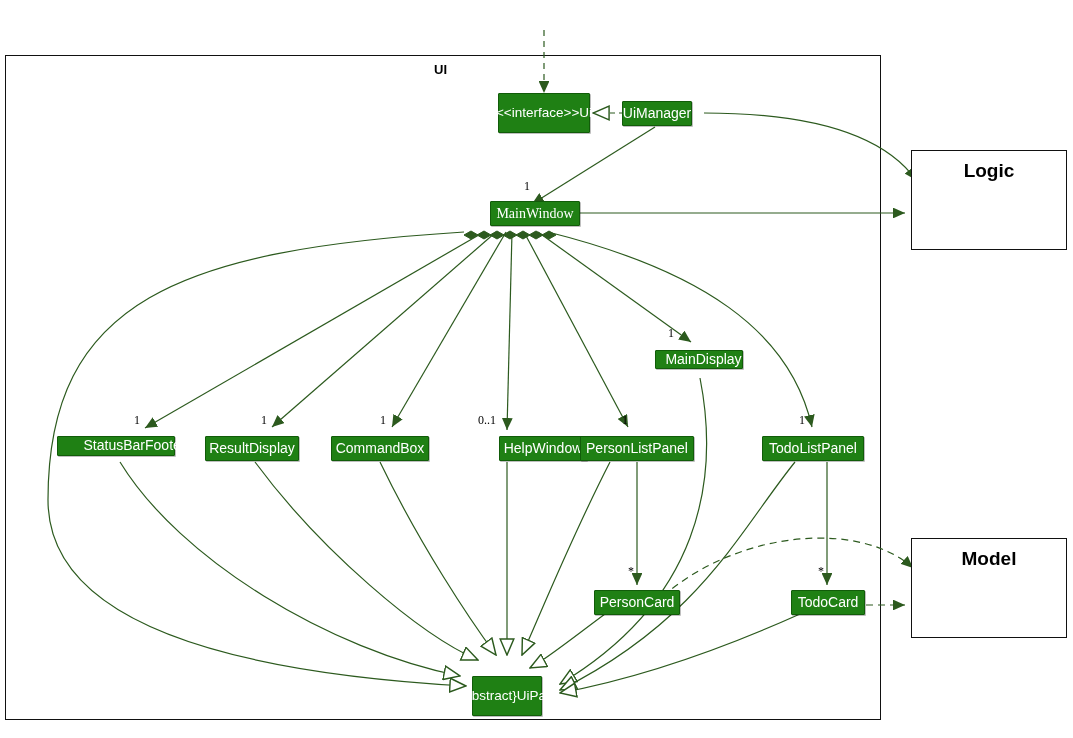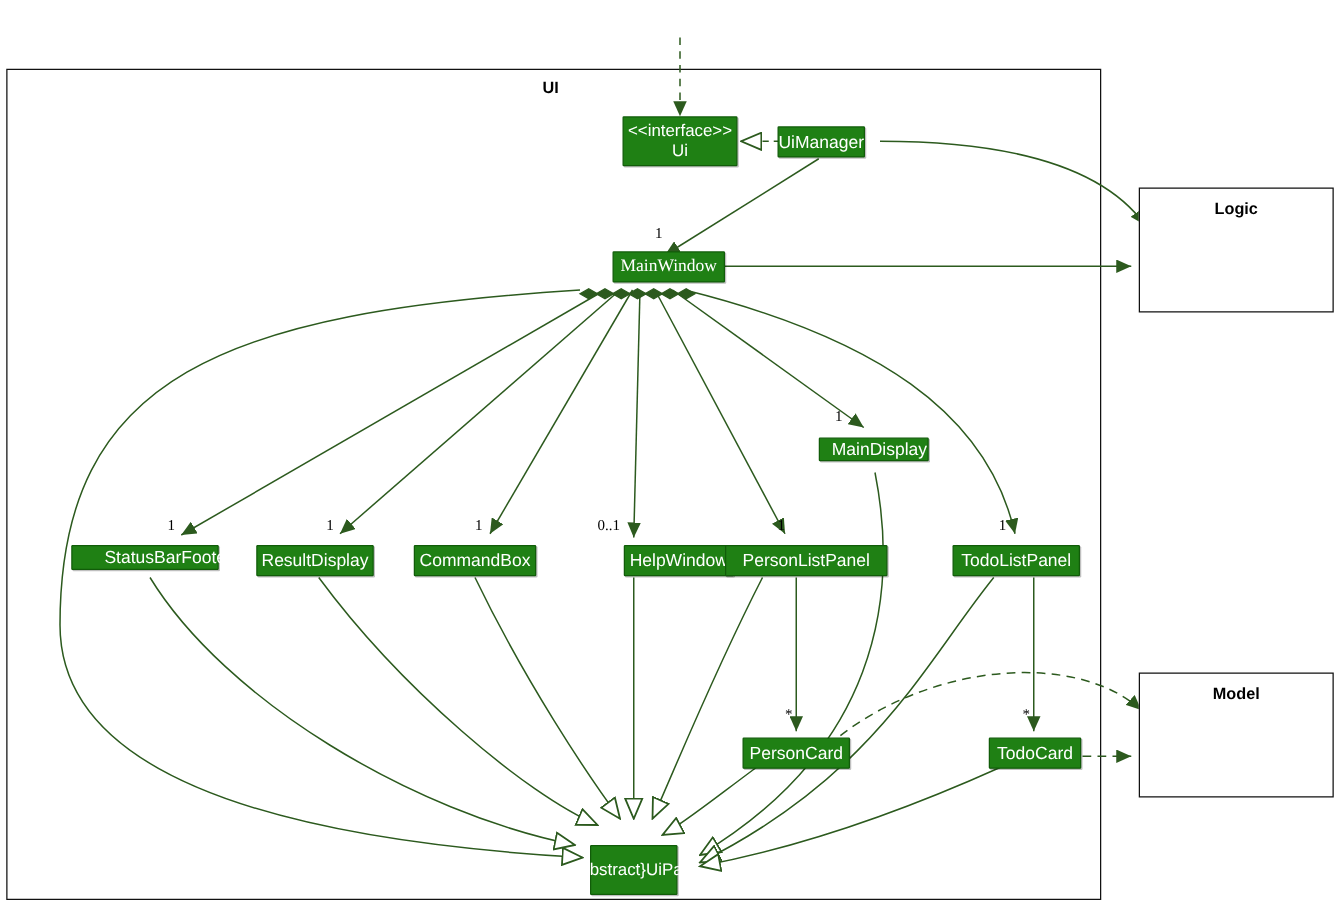--- a/index.html
+++ b/index.html
@@ -5,21 +5,21 @@
   html,body{margin:0;padding:0;background:#ffffff;}
   body{width:1073px;height:738px;position:relative;overflow:hidden;
        font-family:"Liberation Sans","DejaVu Sans",sans-serif;}
   #diagram{position:absolute;left:0;top:0;width:1073px;height:738px;}
   .node{position:absolute;box-sizing:border-box;display:flex;align-items:center;
         justify-content:center;text-align:center;line-height:1.12;}
   .cls{background:#1f8014;border:1px solid #115c09;color:#ffffff;font-size:14px;
        padding:2px 7px;border-radius:1px;
        box-shadow:1px 1px 0 rgba(0,0,0,0.25);white-space:nowrap;}
   .cls.two-line{font-size:13.5px;line-height:1.15;}
-  .pkg{background:#ffffff;border:1px solid #111111;color:#000000;font-size:13px;
+  .pkg{background:#ffffff;border:1px solid #111111;color:#000000;font-size:19px;
        font-weight:bold;align-items:flex-start;padding-top:9px;}
   .frame{position:absolute;background:transparent;border:1px solid #111111;box-sizing:border-box;}
   .frame-title{position:absolute;font-size:13px;font-weight:bold;color:#000;}
   .mult{position:absolute;font-size:12px;color:#000;font-family:"Liberation Serif","DejaVu Serif",serif;}
   svg{position:absolute;left:0;top:0;pointer-events:none;}
 </style>
 </head>
 <body>
 
 <div id="diagram">
@@ -92,21 +92,21 @@
   </svg>
 
   <div class="node pkg" style="left:911px;top:150px;width:156px;height:100px;">
     <span>Logic</span>
   </div>
 
   <div class="node pkg" style="left:911px;top:538px;width:156px;height:100px;">
     <span>Model</span>
   </div>
 
-  <div class="node cls two-line" style="left:498px;top:93px;width:92px;height:40px;flex-direction:column;">
+  <div class="node cls two-line" style="left:498px;top:93px;width:92px;height:40px;">
     <span>&lt;&lt;interface&gt;&gt;</span>
     <span>Ui</span>
   </div>
 
   <div class="node cls" style="left:622px;top:101px;width:70px;height:25px;">
     <span>UiManager</span>
   </div>
 
   <div class="node cls" style="left:490px;top:201px;width:90px;height:25px;font-family:Liberation Serif, serif;">
     <span>MainWindow</span>
@@ -125,21 +125,21 @@
   </div>
 
   <div class="node cls" style="left:331px;top:436px;width:98px;height:25px;">
     <span>CommandBox</span>
   </div>
 
   <div class="node cls" style="left:463px;top:436px;width:88px;height:25px;margin-left:36px;">
     <span>HelpWindow</span>
   </div>
 
-  <div class="node cls" style="left:580px;top:436px;width:130px;height:25px;">
+  <div class="node cls" style="left:580px;top:436px;width:114px;height:25px;">
     <span>PersonListPanel</span>
   </div>
 
   <div class="node cls" style="left:762px;top:436px;width:102px;height:25px;">
     <span>TodoListPanel</span>
   </div>
 
   <div class="node cls" style="left:594px;top:590px;width:86px;height:25px;">
     <span>PersonCard</span>
   </div>

